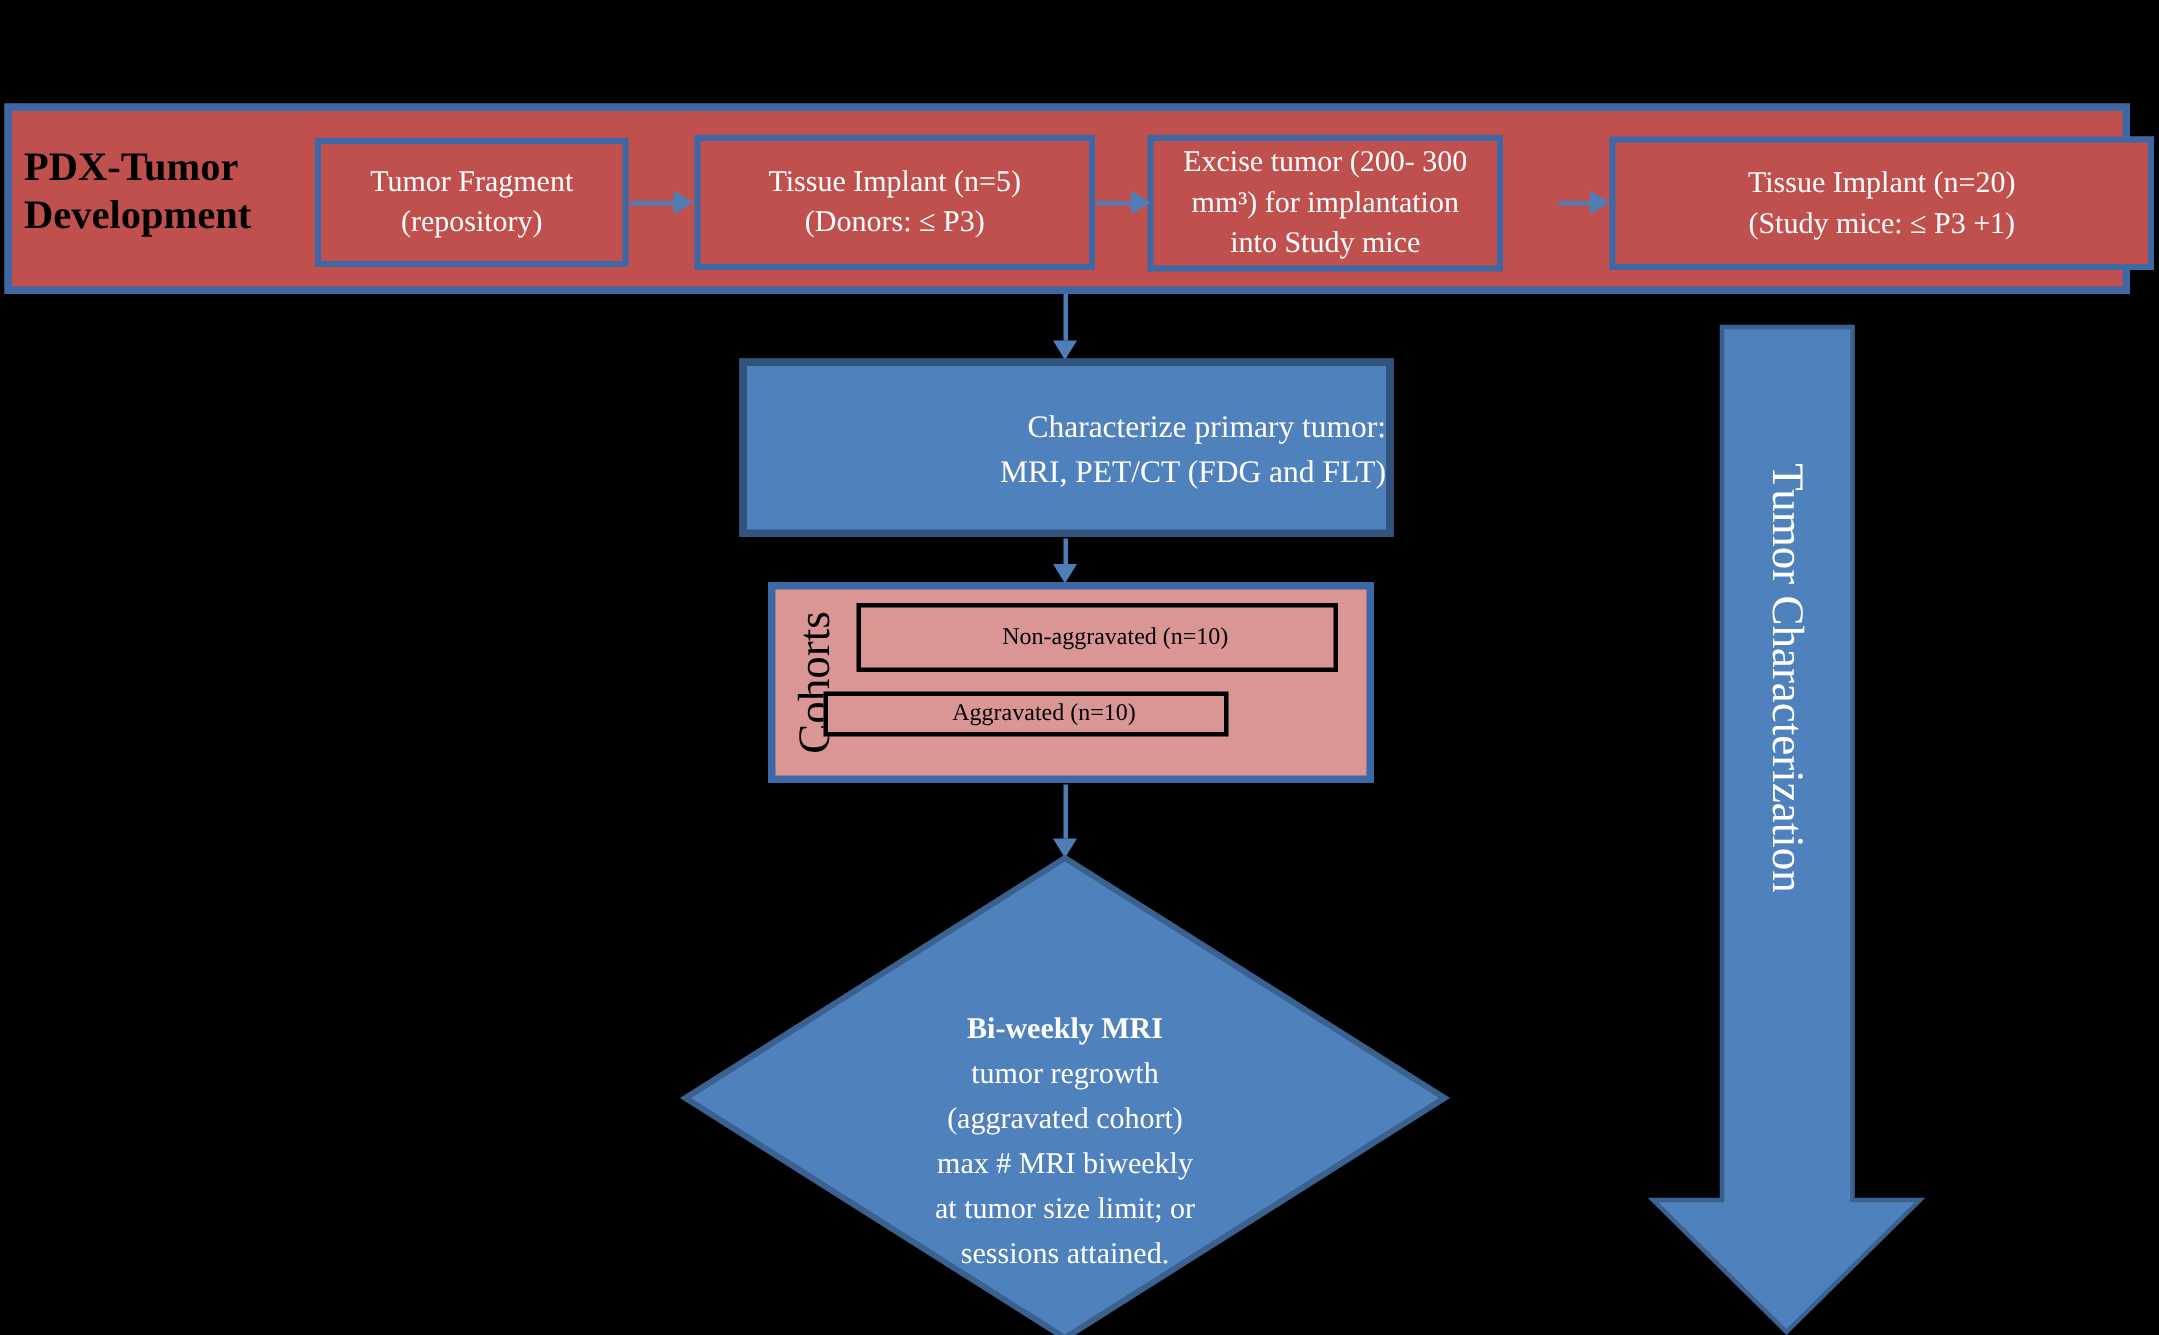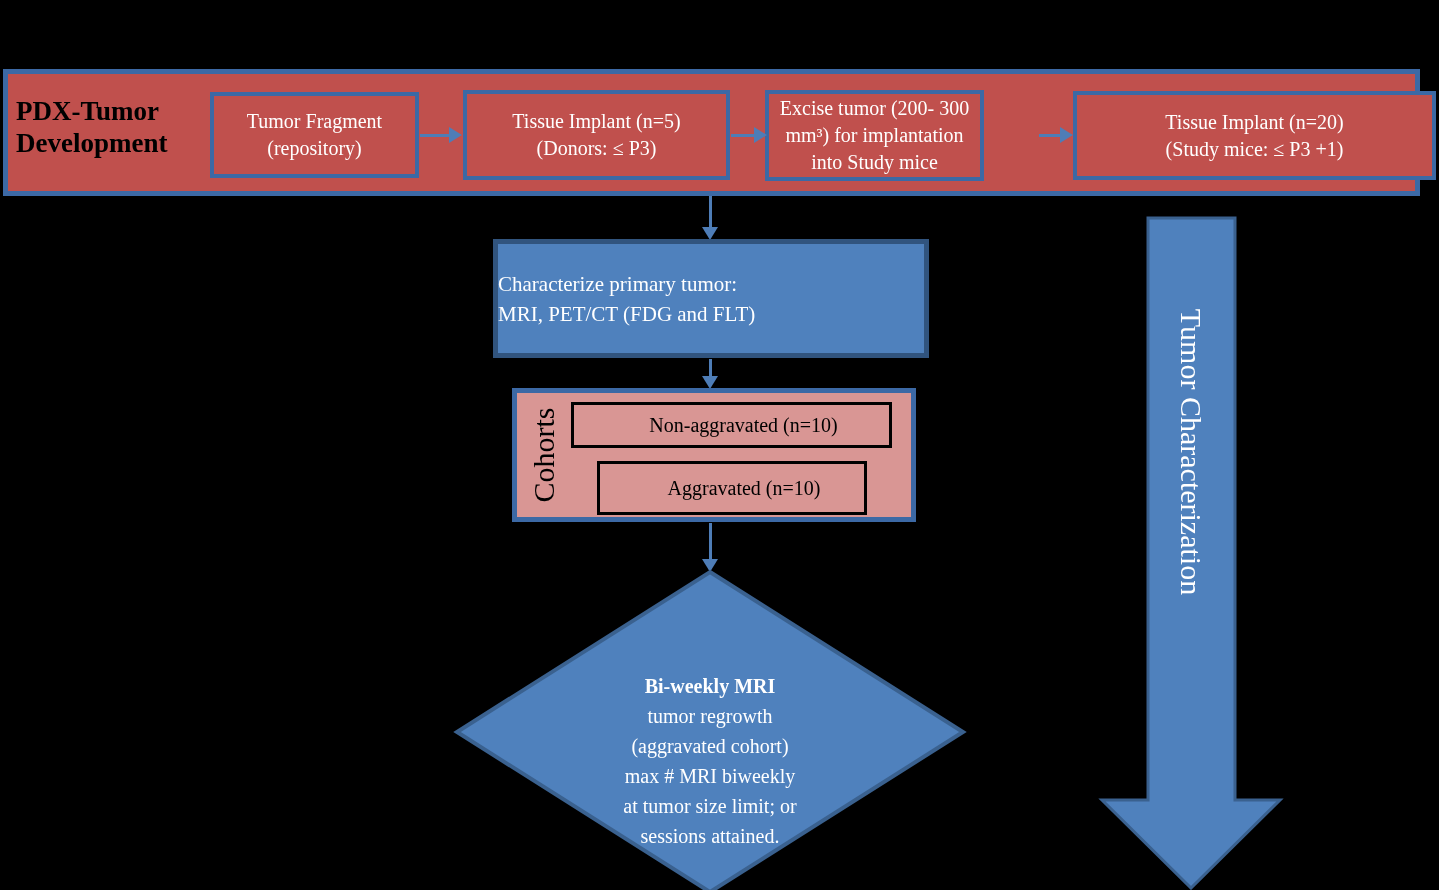--- a/index.html
+++ b/index.html
@@ -15,51 +15,51 @@
   
   .banner{left:3px;top:69px;width:1417px;height:127px;
     background:var(--red_fill);border:5px solid var(--banner_border);}
   .banner-title{left:16px;top:95px;font-size:27px;font-weight:bold;
     color:var(--text_black);line-height:32px;}
   .rbox{background:var(--red_fill);border:4px solid var(--banner_border);
     color:var(--text_white);font-size:20px;line-height:27px;text-align:center;
     display:flex;flex-direction:column;align-items:center;justify-content:center;}
   .rbox1{left:210px;top:92px;width:209px;height:86px;}
   .rbox2{left:463px;top:90px;width:267px;height:90px;}
-  .rbox3{left:765px;top:90px;width:219px;height:91px;}
+  .rbox3{left:765px;top:90px;width:237px;height:91px;}
   .rbox4{left:1073px;top:91px;width:363px;height:89px;}
 
   
   .hline{height:3px;background:var(--connector);top:134px;}
   .head-right{width:0;height:0;top:127px;
     border-top:8px solid transparent;border-bottom:8px solid transparent;
     border-left:13px solid var(--connector);}
   .vline{width:3px;background:var(--connector);left:709px;}
   .head-down{width:0;height:0;left:702px;
     border-left:8px solid transparent;border-right:8px solid transparent;
     border-top:13px solid var(--connector);}
 
   
   .charbox{left:493px;top:239px;width:436px;height:119px;
     background:var(--blue_fill);border:5px solid var(--blue_border);
     color:var(--text_white);font-size:21px;line-height:30px;text-align:center;
-    display:flex;flex-direction:column;align-items:flex-start;justify-content:center;}
+    display:flex;flex-direction:column;align-items:flex-end;justify-content:center;}
 
   
   .cohorts{left:512px;top:388px;width:404px;height:134px;
     background:var(--pink_fill);border:5px solid var(--banner_border);}
   .cohorts-label-wrap{left:514px;top:390px;width:58px;height:130px;
     display:flex;align-items:center;justify-content:center;}
   .cohorts-label{transform:rotate(-90deg);white-space:nowrap;
     font-size:30px;color:var(--text_black);}
   .cohort-item{background:var(--pink_fill);border:3px solid var(--item_border);
-    color:var(--text_black);font-size:20px;display:flex;align-items:center;
+    color:var(--text_black);font-size:16px;display:flex;align-items:center;
     justify-content:center;text-align:center;padding-left:24px;}
   .cohort-item1{left:571px;top:402px;width:321px;height:46px;}
-  .cohort-item2{left:597px;top:461px;width:270px;height:54px;}
+  .cohort-item2{left:549px;top:461px;width:270px;height:30px;}
 
   
   .diamond-svg{left:450px;top:566px;width:520px;height:330px;}
   .diamond-svg polygon{fill:var(--blue_fill);stroke:var(--blue_border2);stroke-width:4;}
   .diamond-text{left:555px;top:626px;width:310px;text-align:center;
     color:var(--text_white);font-size:20px;line-height:30px;}
   .diamond-text .t{font-weight:bold;margin-top:45px;}
 
   
   .bigarrow-svg{left:1090px;top:214px;width:200px;height:676px;}

